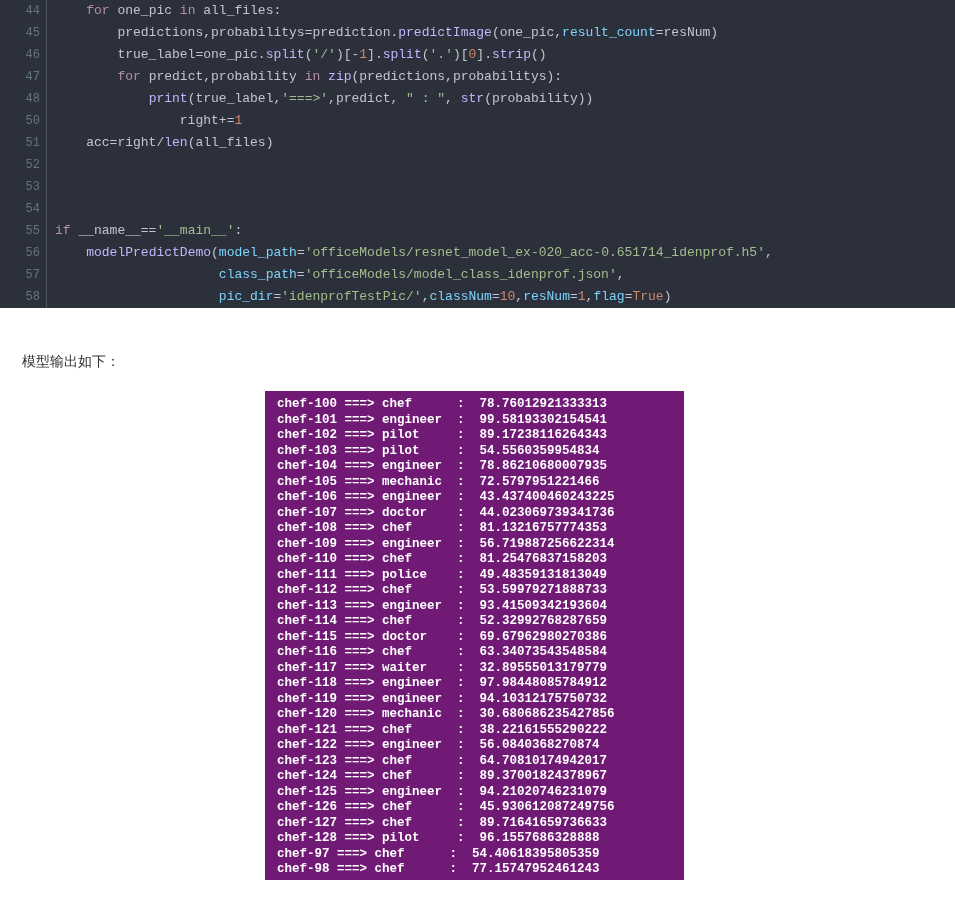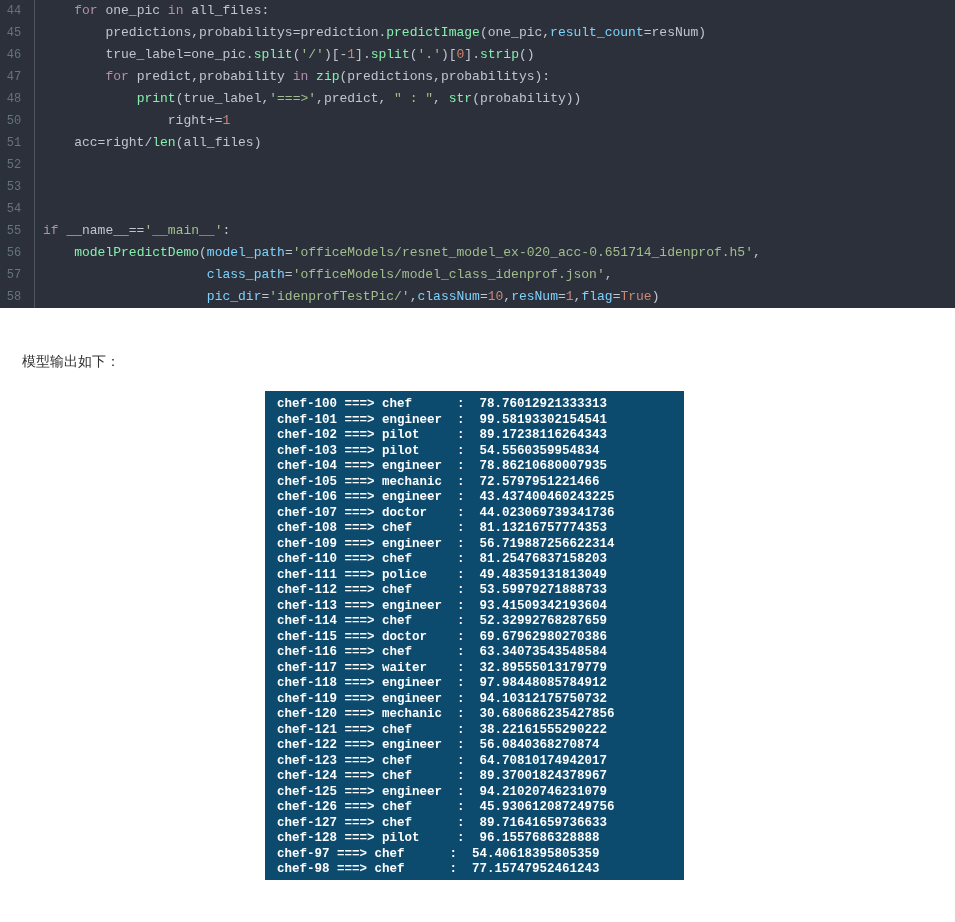--- a/index.html
+++ b/index.html
@@ -18,52 +18,53 @@
     line-height: 22px;
     display: block;
     width: 100%;
   }
   .code-line {
     display: flex;
     align-items: baseline;
   }
   .gutter {
     width: 28px;
-    text-align: center;
+    text-align: right;
     color: #65737e;
     padding-right: 6px;
     user-select: none;
     flex-shrink: 0;
     font-size: 12px;
+    margin-left: 12px;
   }
   .vline {
     width: 1px;
     background: #50565f;
     flex-shrink: 0;
     align-self: stretch;
     margin-right: 8px;
   }
   .code-content {
     white-space: pre;
   }
   .tok-kw { color: #b48ead; }
   .tok-str { color: #a3be8c; }
   .tok-num { color: #d08770; }
-  .tok-fn { color: #86efac; }
+  .tok-fn { color: #c4b5fd; }
   .tok-var { color: #c0c5ce; }
   .tok-const { color: #d08770; }
   .tok-id { color: #7dd3fc; }
   .desc {
     font-family: "Microsoft YaHei", "PingFang SC", Arial, sans-serif;
     font-size: 14px;
     color: #333333;
     padding: 45px 0 20px 22px;
   }
   .terminal {
-    background: #0c4a6e;
+    background: #701a75;
     color: #ffffff;
     font-family: "Courier New", monospace;
     font-size: 12.5px;
     font-weight: bold;
     line-height: 15.5px;
     padding: 6px 12px 2px 12px;
     margin-left: 265px;
     width: 395px;
     white-space: pre;
     overflow: hidden;

